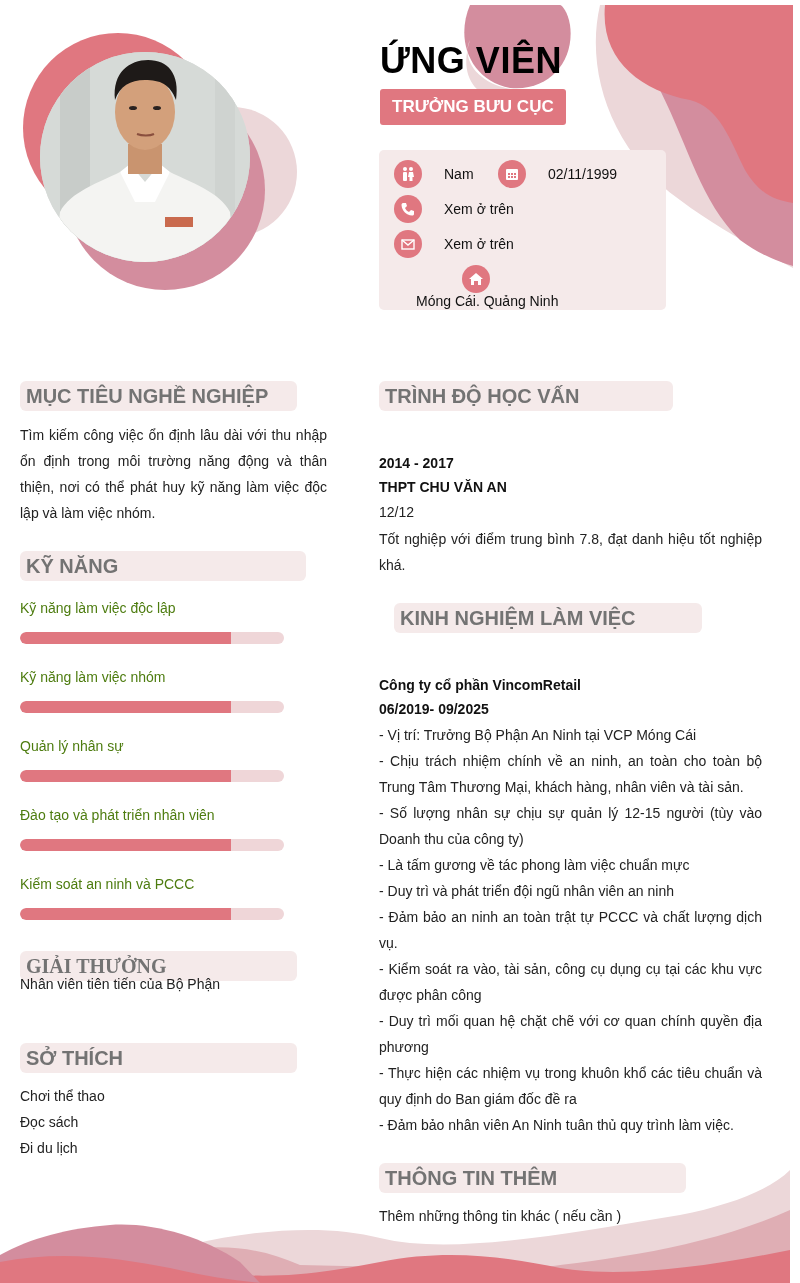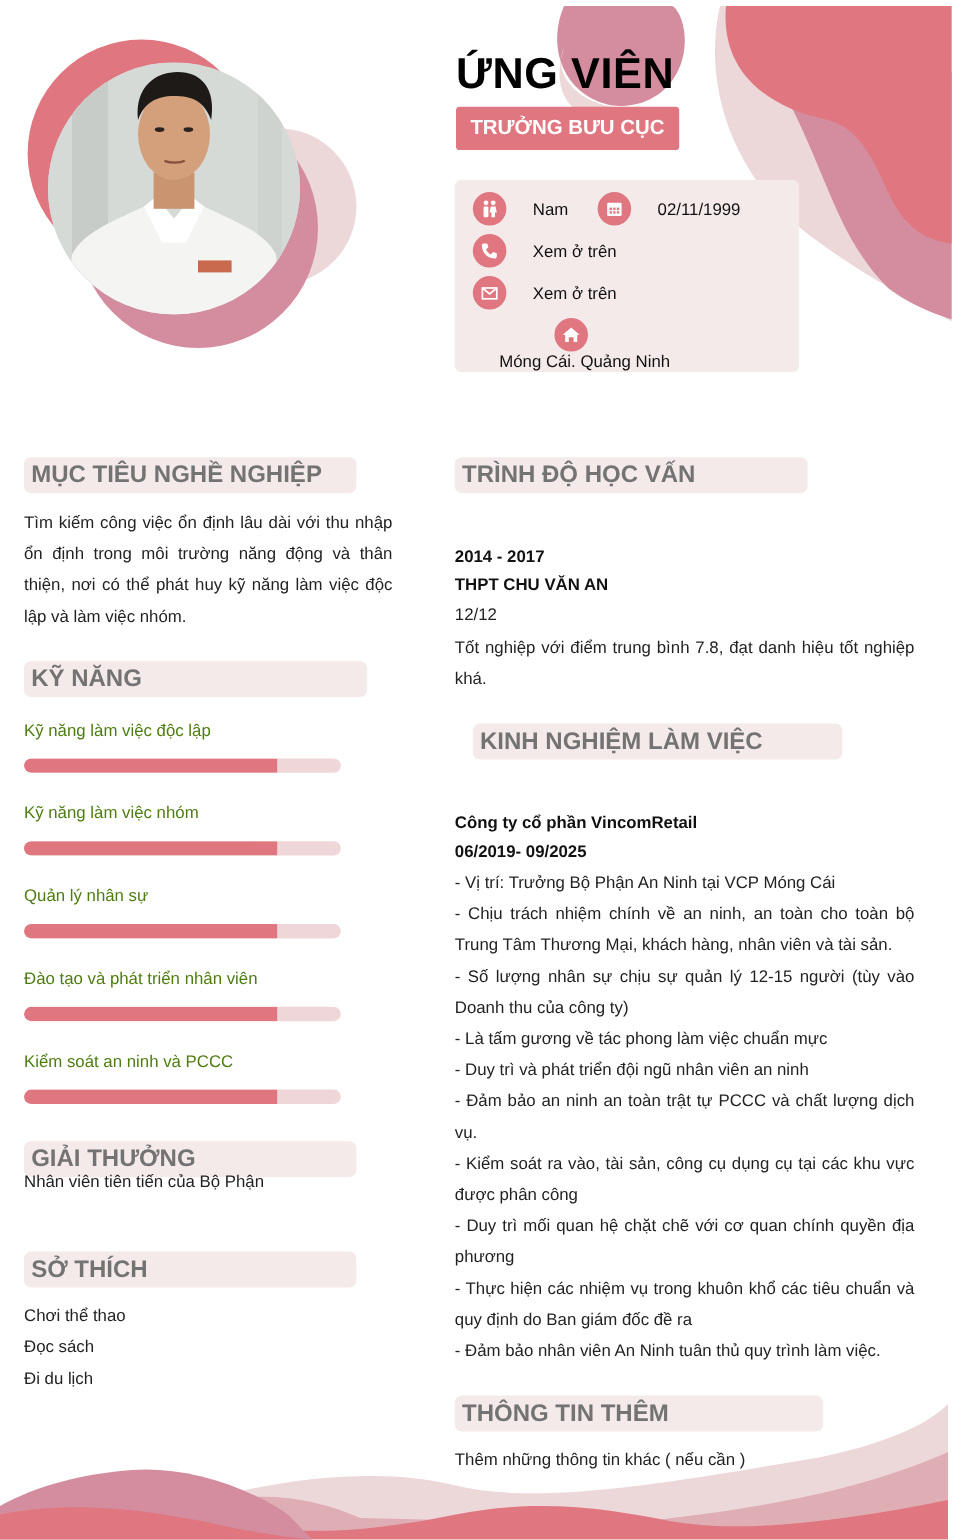--- a/index.html
+++ b/index.html
@@ -158,21 +158,21 @@
 <div class="skill-label" style="top:807px;">Đào tạo và phát triển nhân viên</div>
 <div class="bar" style="top:839px;">
     <div class="bar-fill" style="width:80%;"></div>
   </div>
 
 <div class="skill-label" style="top:876px;">Kiểm soát an ninh và PCCC</div>
 <div class="bar" style="top:908px;">
     <div class="bar-fill" style="width:80%;"></div>
   </div>
 
-<div class="sec-head" style="left:20px; top:951px; width:277px;">GIẢI THƯỞNG</div>
+<div class="sec-head" style="left:20px; top:951px; width:277px;font-family:Liberation Serif, serif;">GIẢI THƯỞNG</div>
 <div class="plain" style="left:20px; top:976px;">Nhân viên tiên tiến của Bộ Phận</div>
 
 <div class="sec-head" style="left:20px; top:1043px; width:277px;">SỞ THÍCH</div>
 <div class="plain" style="left:20px; top:1088px;">Chơi thể thao</div>
 <div class="plain" style="left:20px; top:1114px;">Đọc sách</div>
 <div class="plain" style="left:20px; top:1140px;">Đi du lịch</div>
 
 <div class="sec-head" style="left:379px; top:381px; width:294px;">TRÌNH ĐỘ HỌC VẤN</div>
 <div class="plain bold" style="left:379px; top:455px;">2014 - 2017</div>
 <div class="plain bold" style="left:379px; top:479px;">THPT CHU VĂN AN</div>

